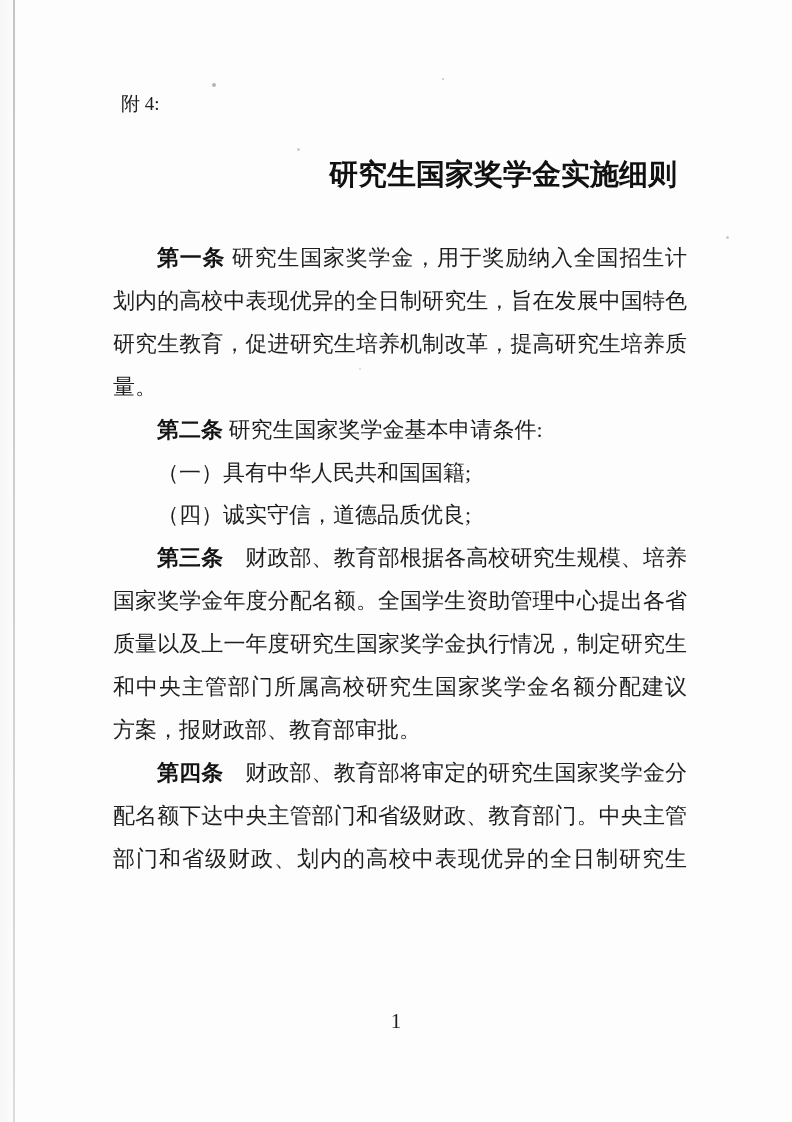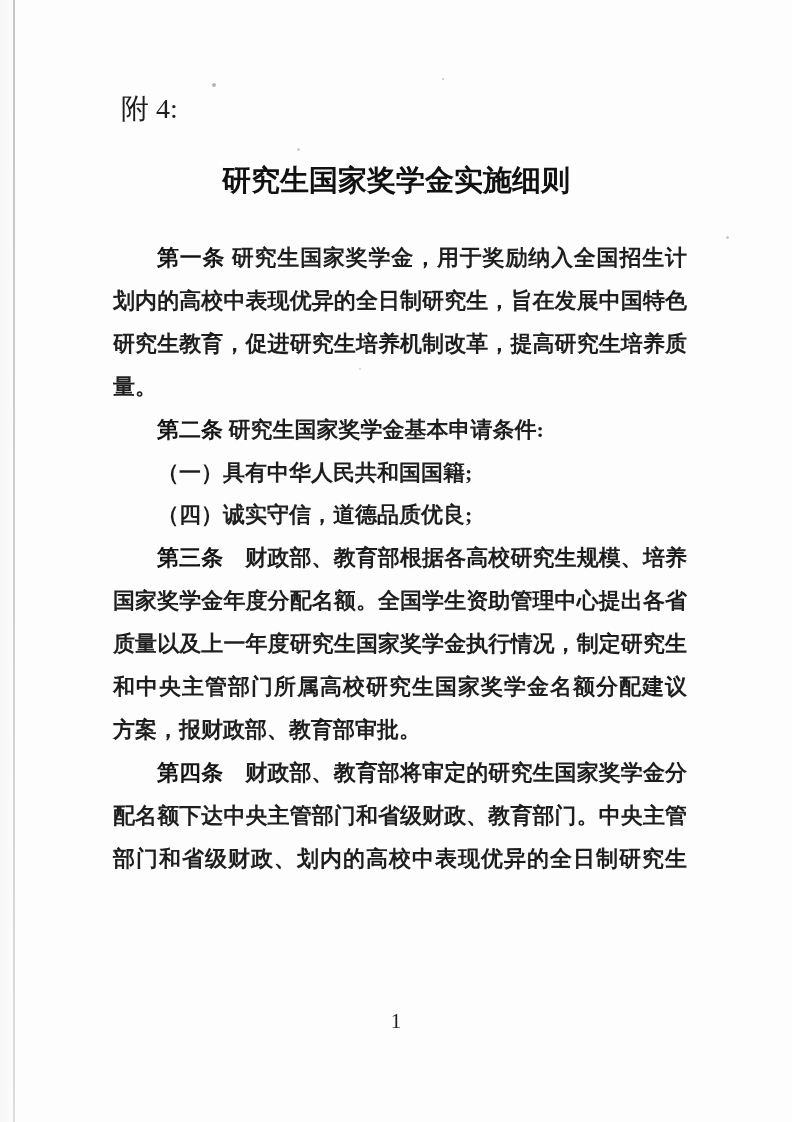--- a/index.html
+++ b/index.html
@@ -37,21 +37,21 @@
     top: 0;
     width: 13px;
     height: 1122px;
     background: linear-gradient(to right, #f4f4f4, #fbfbfb);
     opacity: 0.7;
   }
   .attachment {
     position: absolute;
     left: 121px;
     top: 93px;
-    font-size: 28px;
+    font-size: 19px;
     line-height: 1.15;
     text-align: center;
   }
   .doc-title {
     position: absolute;
     left: 113px;
     top: 158px;
     width: 574px;
     transform: translateX(-10px);
     text-align: center;
@@ -72,21 +72,21 @@
     white-space: pre-wrap;
     text-align: left;
   }
   .line.indent {
     text-indent: 2em;
   }
   .line.justify {
     text-align: justify;
     text-align-last: justify;
   }
-  .seg { font-weight: 700; }
+  .seg { font-weight: 400; }
   .seg.bold {
     font-weight: 700;
     color: #141414;
     text-align: right;
   }
   .page-number {
     position: absolute;
     left: 0;
     top: 1009px;
     width: 792px;
@@ -116,21 +116,21 @@
 
   <div class="speck s1"></div>
   <div class="speck s2"></div>
   <div class="speck s3"></div>
   <div class="speck s4"></div>
   <div class="speck s5"></div>
   <div class="speck s6"></div>
 
   <div class="attachment">附 4:</div>
 
-  <h1 class="doc-title" style="margin:6px;">研究生国家奖学金实施细则</h1>
+  <h1 class="doc-title" style="margin:0;text-align:right;">研究生国家奖学金实施细则</h1>
 
   <div class="body-text">
       <div class="line indent justify"><span class="seg bold">第一条</span><span class="seg"> 研究生国家奖学金，用于奖励纳入全国招生计</span></div>
       <div class="line justify"><span class="seg">划内的高校中表现优异的全日制研究生，旨在发展中国特色</span></div>
       <div class="line justify"><span class="seg">研究生教育，促进研究生培养机制改革，提高研究生培养质</span></div>
       <div class="line"><span class="seg">量。</span></div>
       <div class="line indent"><span class="seg bold">第二条</span><span class="seg"> 研究生国家奖学金基本申请条件:</span></div>
       <div class="line indent"><span class="seg">（一）具有中华人民共和国国籍;</span></div>
       <div class="line indent"><span class="seg">（四）诚实守信，道德品质优良;</span></div>
       <div class="line indent justify"><span class="seg bold">第三条</span><span class="seg">　财政部、教育部根据各高校研究生规模、培养</span></div>

